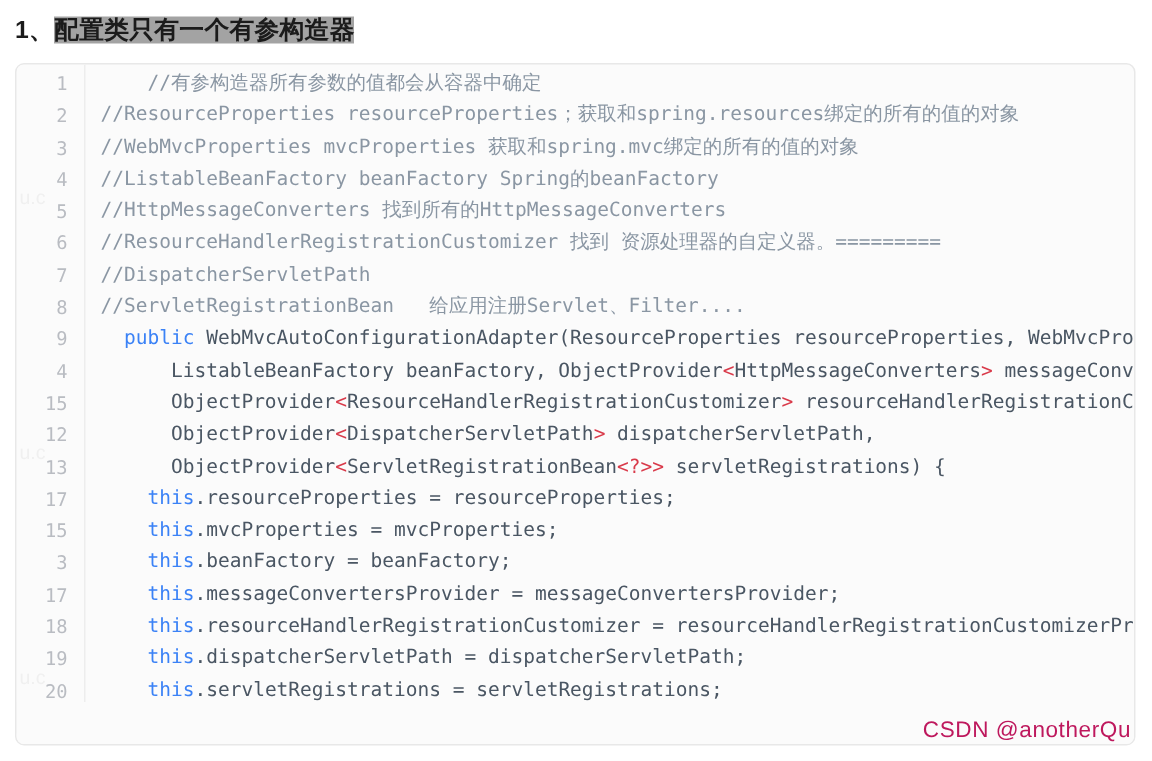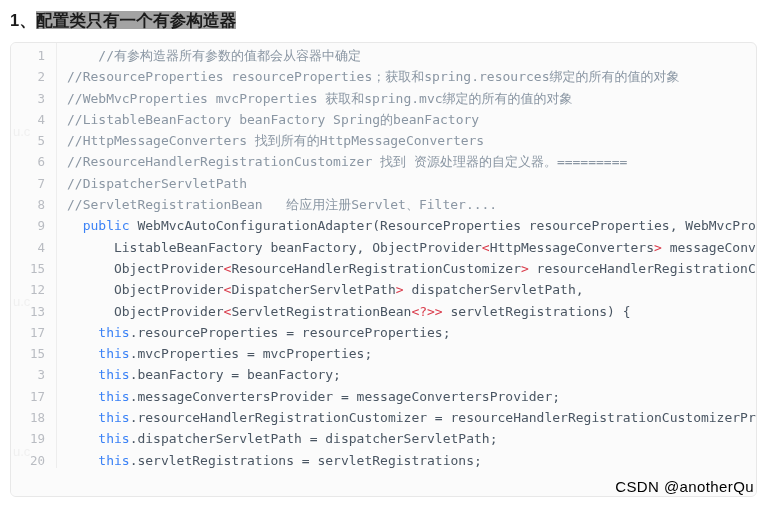--- a/index.html
+++ b/index.html
@@ -144,21 +144,21 @@
     color: #f0f0f0;
     font-size: 13px;
     font-family: "Liberation Sans", "DejaVu Sans", sans-serif;
     user-select: none;
     pointer-events: none;
   }
   #wm-csdn {
     position: absolute;
     right: 14px;
     bottom: 12px;
-    color: #000000;
+    color: #be185d;
     font-size: 15px;
     font-family: "Liberation Sans", "DejaVu Sans", sans-serif;
     letter-spacing: 0.4px;
     user-select: none;
     pointer-events: none;
   }
 </style>
 </head>
 <body>
 

